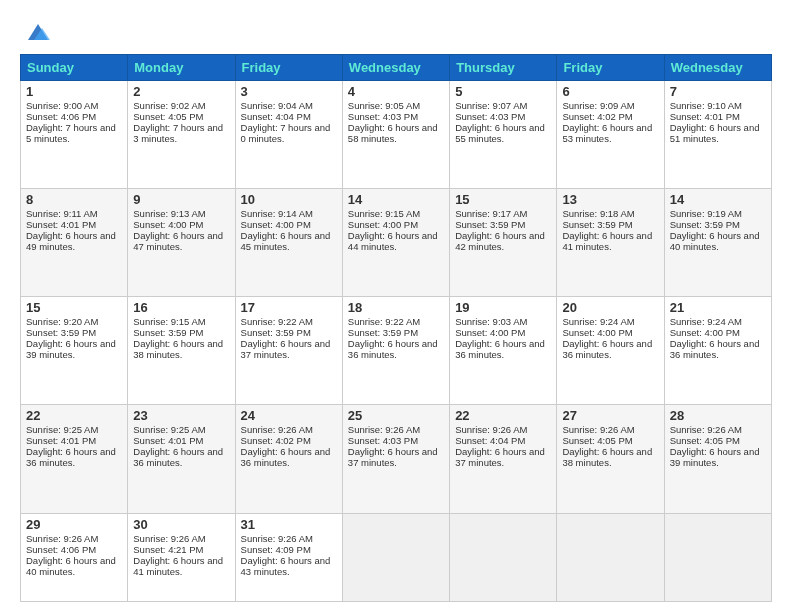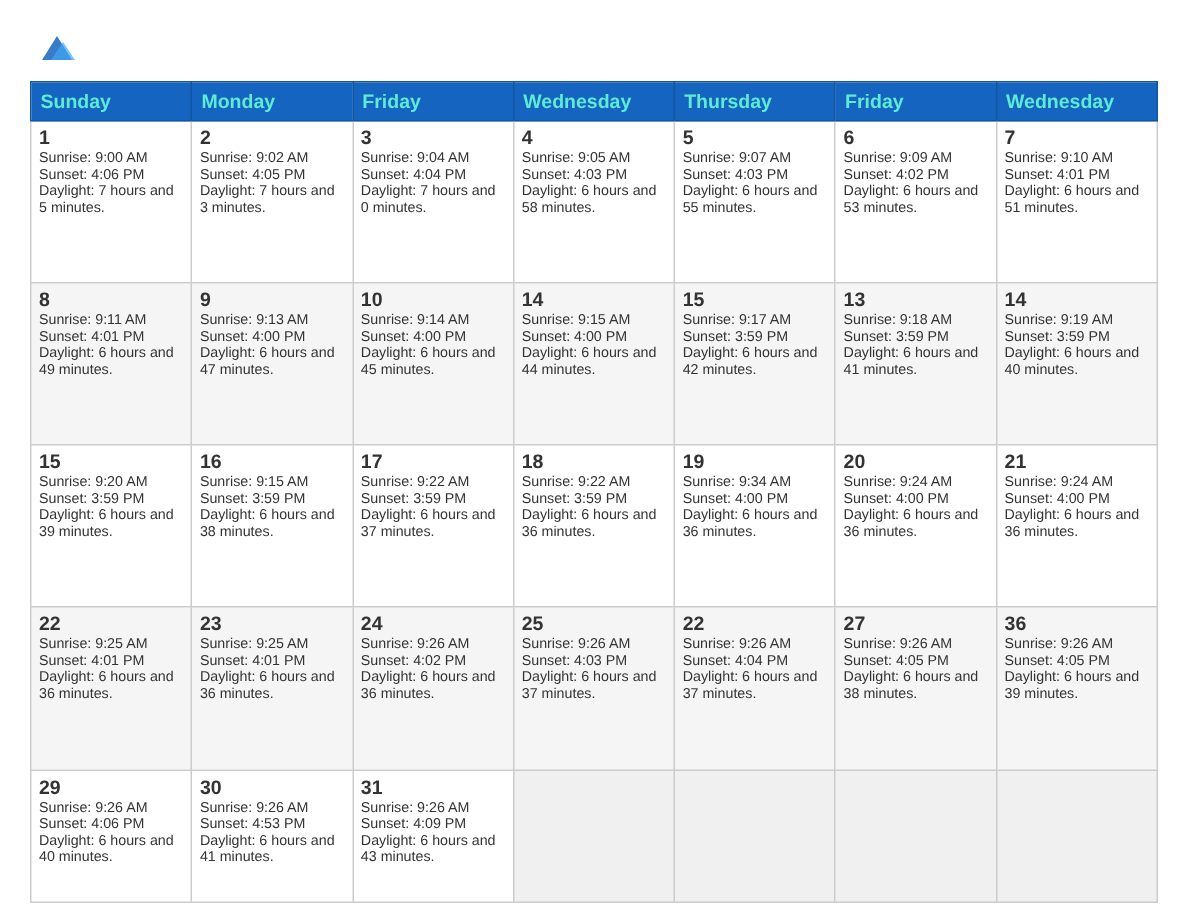--- a/index.html
+++ b/index.html
@@ -245,21 +245,21 @@
             <div>Daylight: 6 hours and 37 minutes.</div>
           </td>
           <td>
             <span class="day-number">18</span>
             <div>Sunrise: 9:22 AM</div>
             <div>Sunset: 3:59 PM</div>
             <div>Daylight: 6 hours and 36 minutes.</div>
           </td>
           <td>
             <span class="day-number">19</span>
-            <div>Sunrise: 9:34 AM</div>
+            <div>Sunrise: 9:03 AM</div>
             <div>Sunset: 4:00 PM</div>
             <div>Daylight: 6 hours and 36 minutes.</div>
           </td>
           <td>
             <span class="day-number">20</span>
             <div>Sunrise: 9:24 AM</div>
             <div>Sunset: 4:00 PM</div>
             <div>Daylight: 6 hours and 36 minutes.</div>
           </td>
           <td>
@@ -300,37 +300,37 @@
             <div>Sunset: 4:04 PM</div>
             <div>Daylight: 6 hours and 37 minutes.</div>
           </td>
           <td>
             <span class="day-number">27</span>
             <div>Sunrise: 9:26 AM</div>
             <div>Sunset: 4:05 PM</div>
             <div>Daylight: 6 hours and 38 minutes.</div>
           </td>
           <td>
-            <span class="day-number">36</span>
+            <span class="day-number">28</span>
             <div>Sunrise: 9:26 AM</div>
             <div>Sunset: 4:05 PM</div>
             <div>Daylight: 6 hours and 39 minutes.</div>
           </td>
         </tr>
         <tr class="last-row">
           <td>
             <span class="day-number">29</span>
             <div>Sunrise: 9:26 AM</div>
             <div>Sunset: 4:06 PM</div>
             <div>Daylight: 6 hours and 40 minutes.</div>
           </td>
           <td>
             <span class="day-number">30</span>
             <div>Sunrise: 9:26 AM</div>
-            <div>Sunset: 4:53 PM</div>
+            <div>Sunset: 4:21 PM</div>
             <div>Daylight: 6 hours and 41 minutes.</div>
           </td>
           <td>
             <span class="day-number">31</span>
             <div>Sunrise: 9:26 AM</div>
             <div>Sunset: 4:09 PM</div>
             <div>Daylight: 6 hours and 43 minutes.</div>
           </td>
           <td class="cell-empty"></td>
           <td class="cell-empty"></td>

